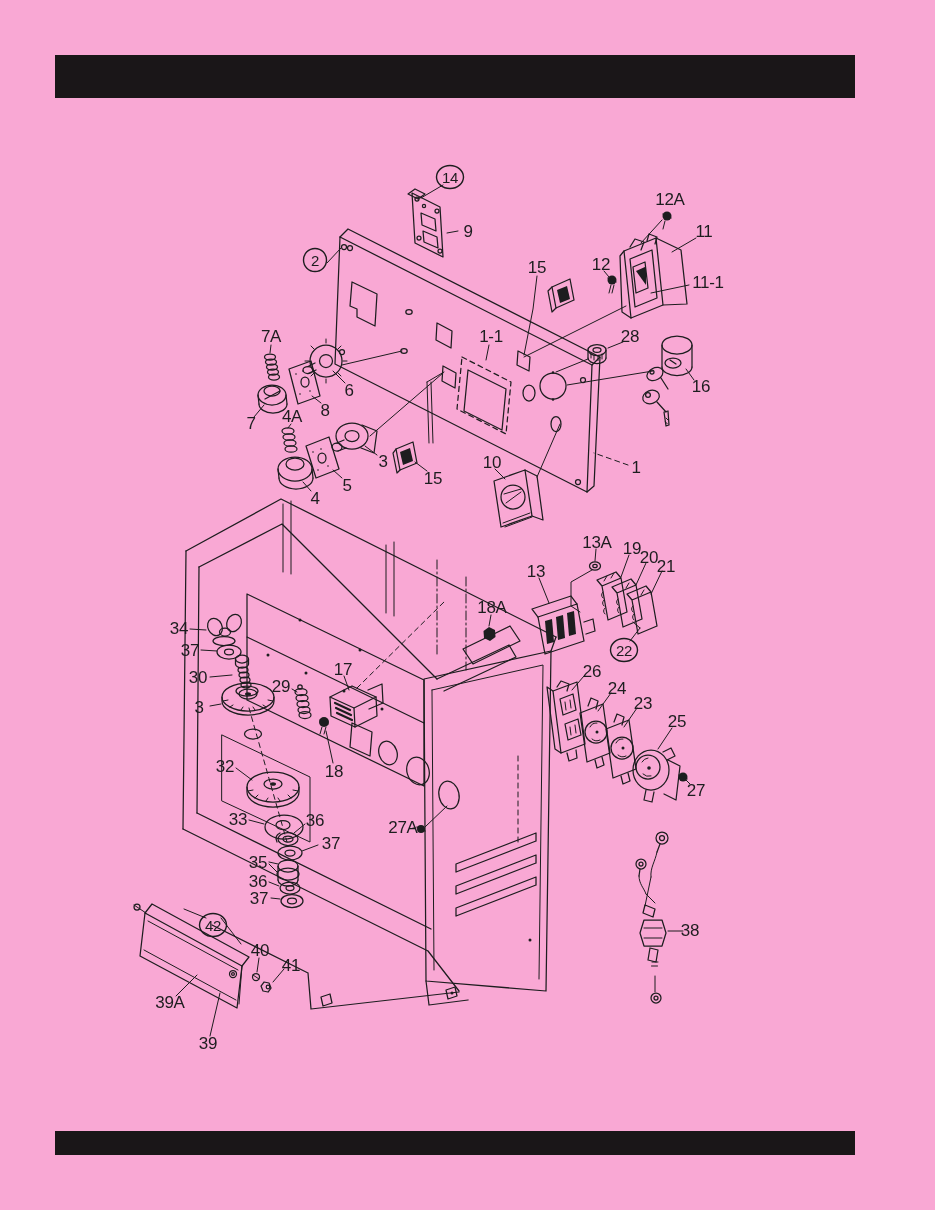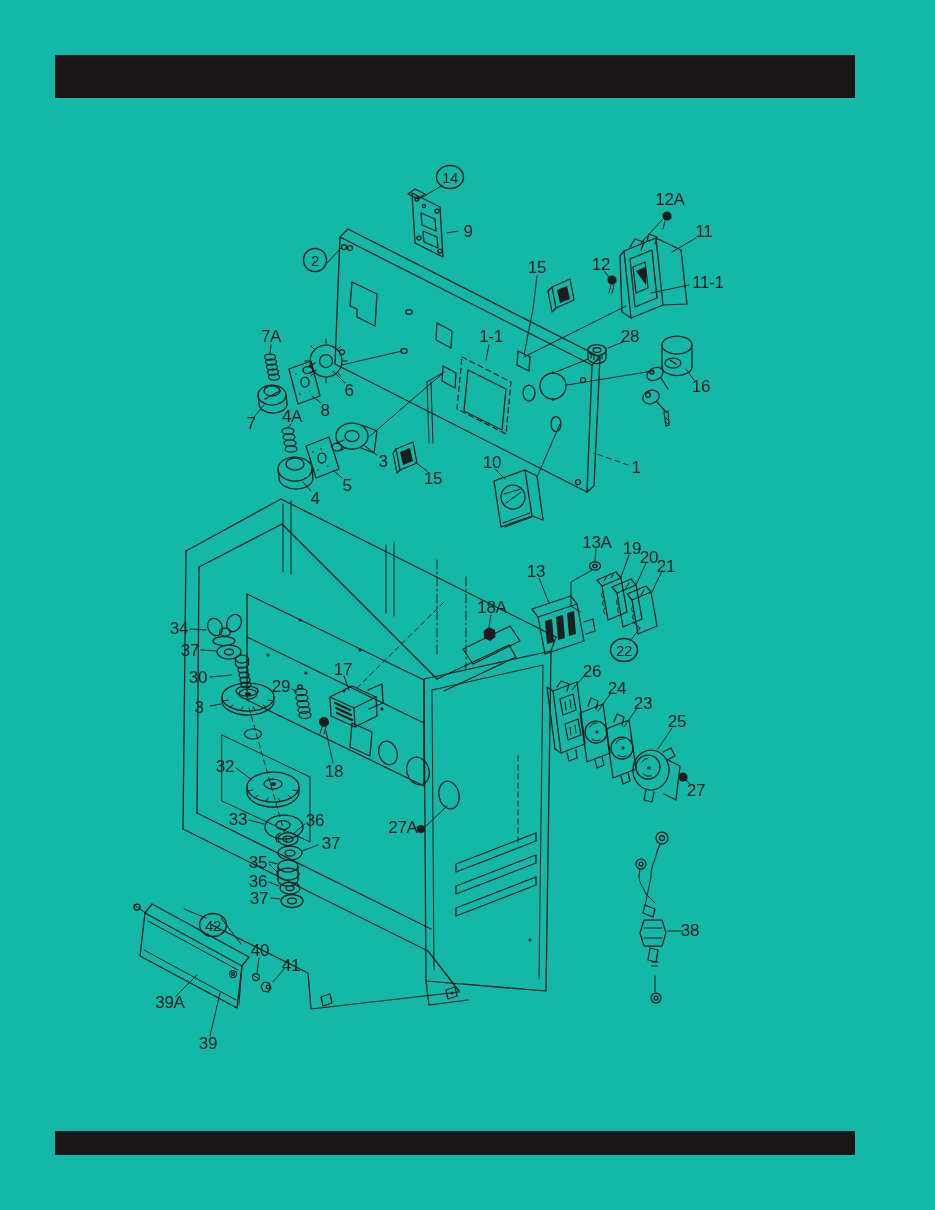--- a/index.html
+++ b/index.html
@@ -1,18 +1,18 @@
 <!DOCTYPE html>
 <html><head>
 <meta charset="utf-8">
 <style>
   html,body { margin:0; padding:0; background:#e8e8e8; }
   .page {
     position:relative; width:935px; height:1210px; margin:0 auto;
-    background:#14b8a6; overflow:hidden;
+    background:#f9a8d4; overflow:hidden;
     font-family:"Liberation Sans", sans-serif;
   }
   .bar { position:absolute; left:55px; width:800px; background:#1a1618; }
   .bar.header { top:55px; height:43px; }
   .bar.footer { top:1131px; height:24px; }
   svg.diagram { position:absolute; left:0; top:0; }
   .art { stroke:#1d1d1f; fill:none; stroke-width:1.25; stroke-linecap:round; stroke-linejoin:round; }
   .thin  { stroke-width:1; }
   .fillink { fill:#1d1d1f; stroke:none; }
   .dash  { stroke-dasharray:5 4; }

